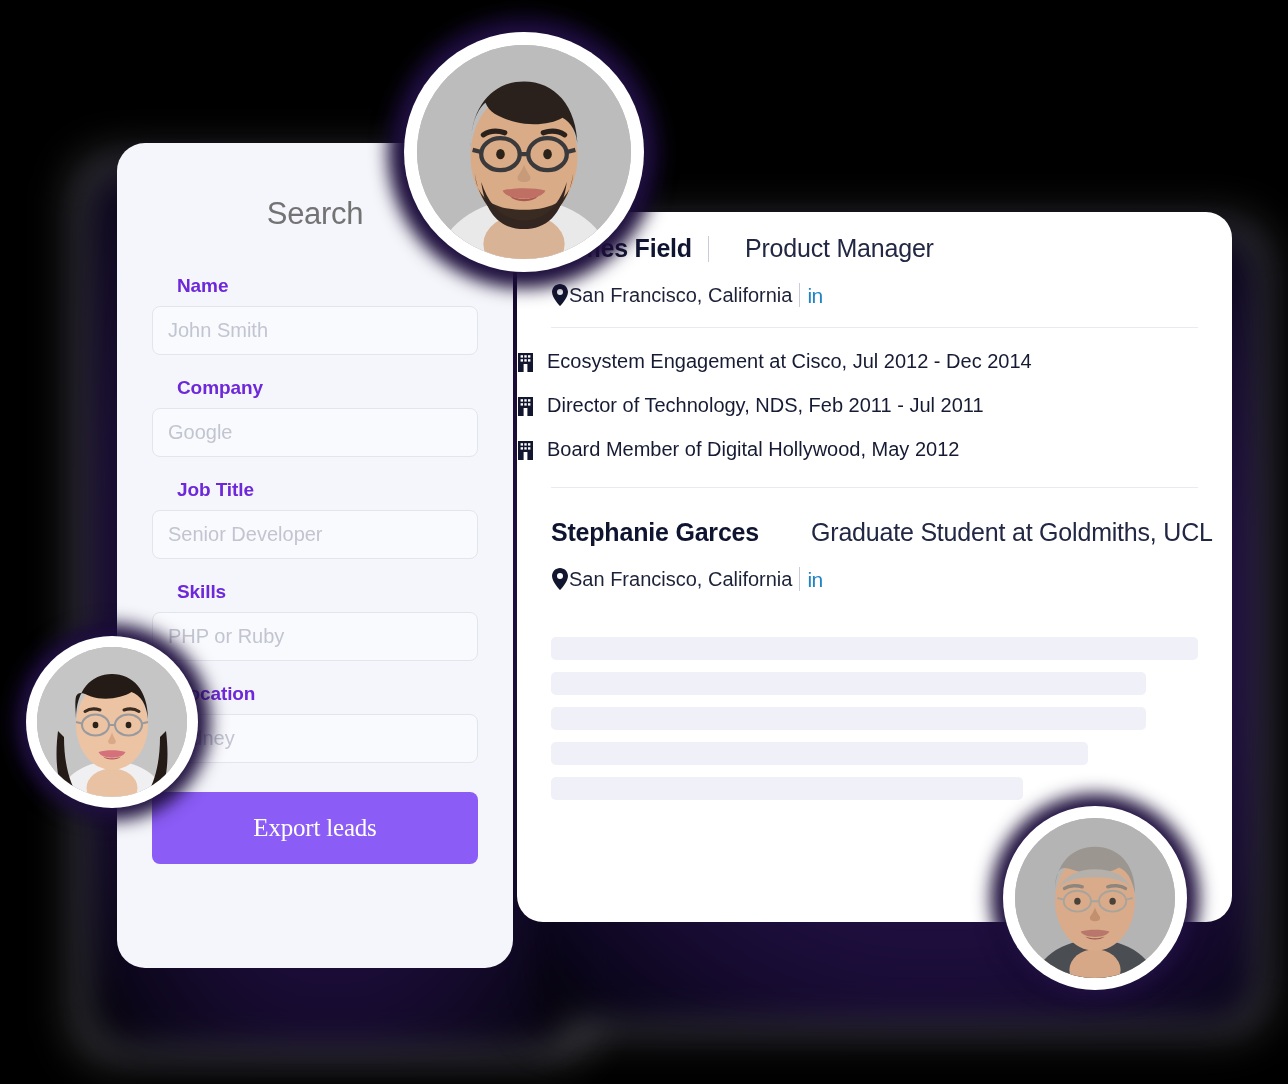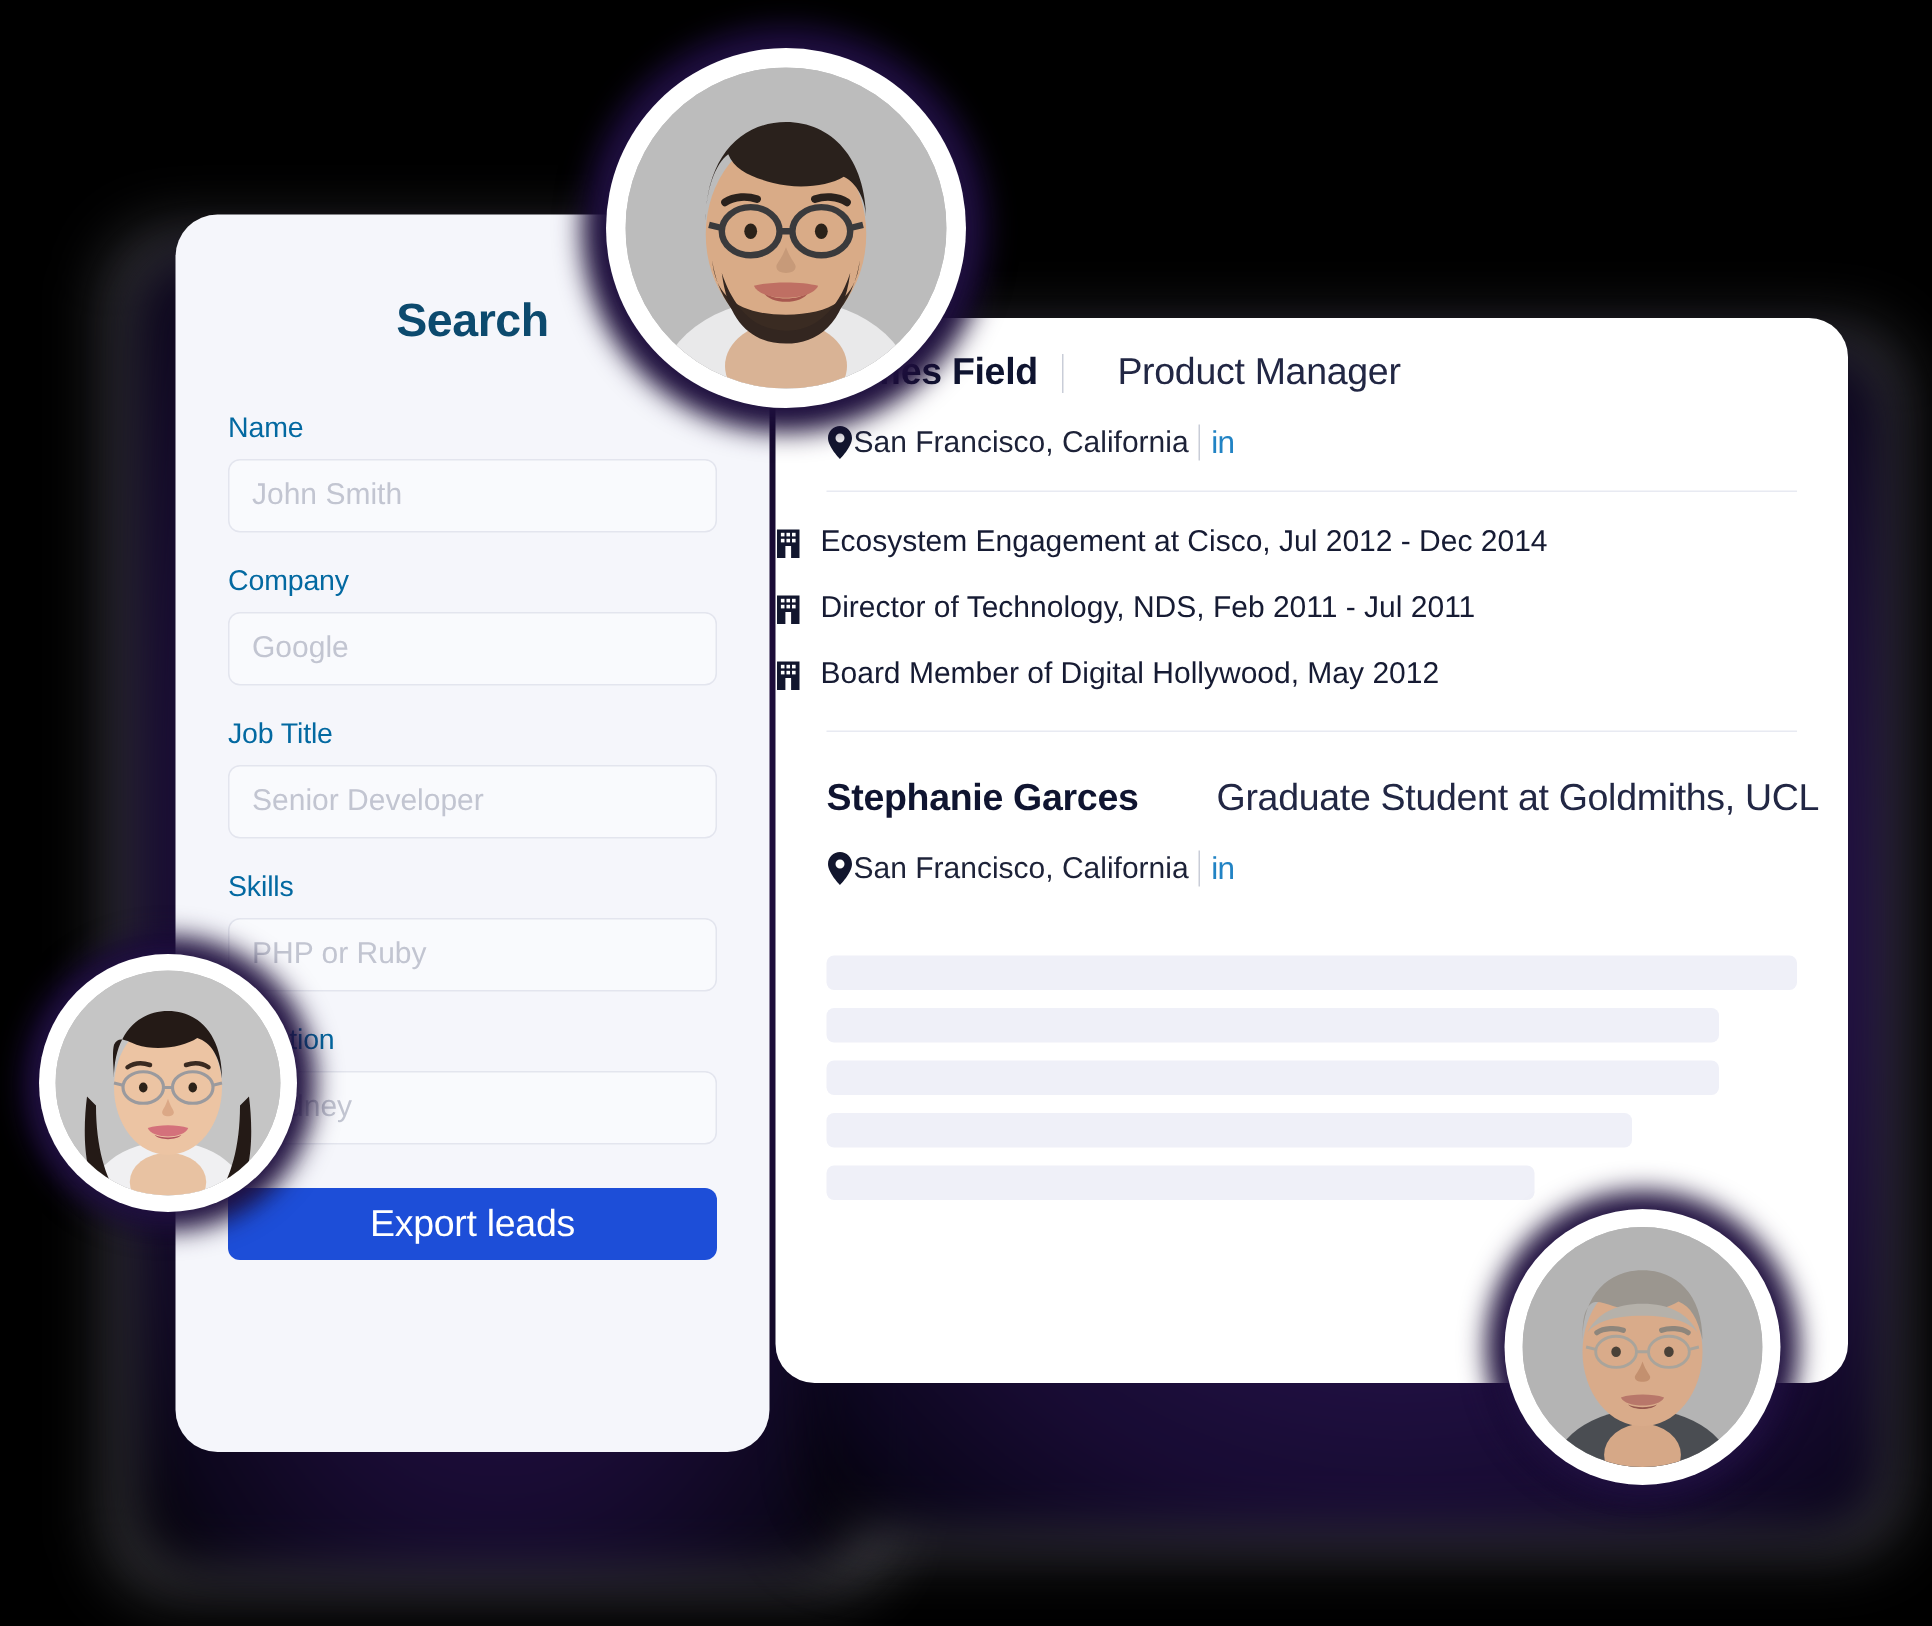--- a/index.html
+++ b/index.html
@@ -99,49 +99,49 @@
 
   
   #search-panel {
     position: absolute;
     left: 117px; top: 143px; width: 396px; height: 825px;
     background: #f5f6fb;
     border-radius: 28px;
     overflow: hidden;
   }
   #search-title {
-    text-align: center; font-size: 31px; font-weight: bold;
-    color: #0c4a6e; margin-top: 53px; letter-spacing: -.3px;
+    text-align: center; font-size: 31px; font-weight: normal;
+    color: #737373; margin-top: 53px; letter-spacing: -.3px;
   }
   .fields { padding: 0 35px; margin-top: 43px; }
   .field { margin-bottom: 22px; }
   .field-label {
-    font-size: 19px; font-weight: normal; color: #0369a1;
-    margin-bottom: 9px; letter-spacing: -.1px;
+    font-size: 19px; font-weight: bold; color: #6d28d9;
+    margin-bottom: 9px; letter-spacing: -.1px; margin-left: 25px;
   }
   .field-input {
     width: 100%; height: 49px;
     background: #f9fafd;
     border: 1px solid #e3e5ee;
     border-radius: 8px;
     padding: 16px 15px;
     font-size: 20px;
     font-family: "Liberation Sans", sans-serif;
     color: #b91c1c;
     outline: none;
   }
   .field-input::placeholder { color: #c2c5d1; }
   #export-button {
     display: block;
     margin: 29px 35px 0 35px;
-    width: 326px; height: 48px;
-    background: #1d4ed8;
+    width: 326px; height: 72px;
+    background: #8b5cf6;
     color: #ffffff;
     font-size: 25px;
-    font-family: Liberation Sans, sans-serif;
+    font-family: Liberation Serif, serif;
     border: none; border-radius: 8px;
     cursor: pointer;
     letter-spacing: -.2px;
   }
 
   
   .avatar-wrap { position: absolute; border-radius: 50%; }
   .avatar-glow {
     position: absolute; border-radius: 50%;
     background: radial-gradient(circle at 50% 50%, #3a1f6e 0%, #2a1355 45%, #160a30 72%, #07030f 90%, #000 100%);

